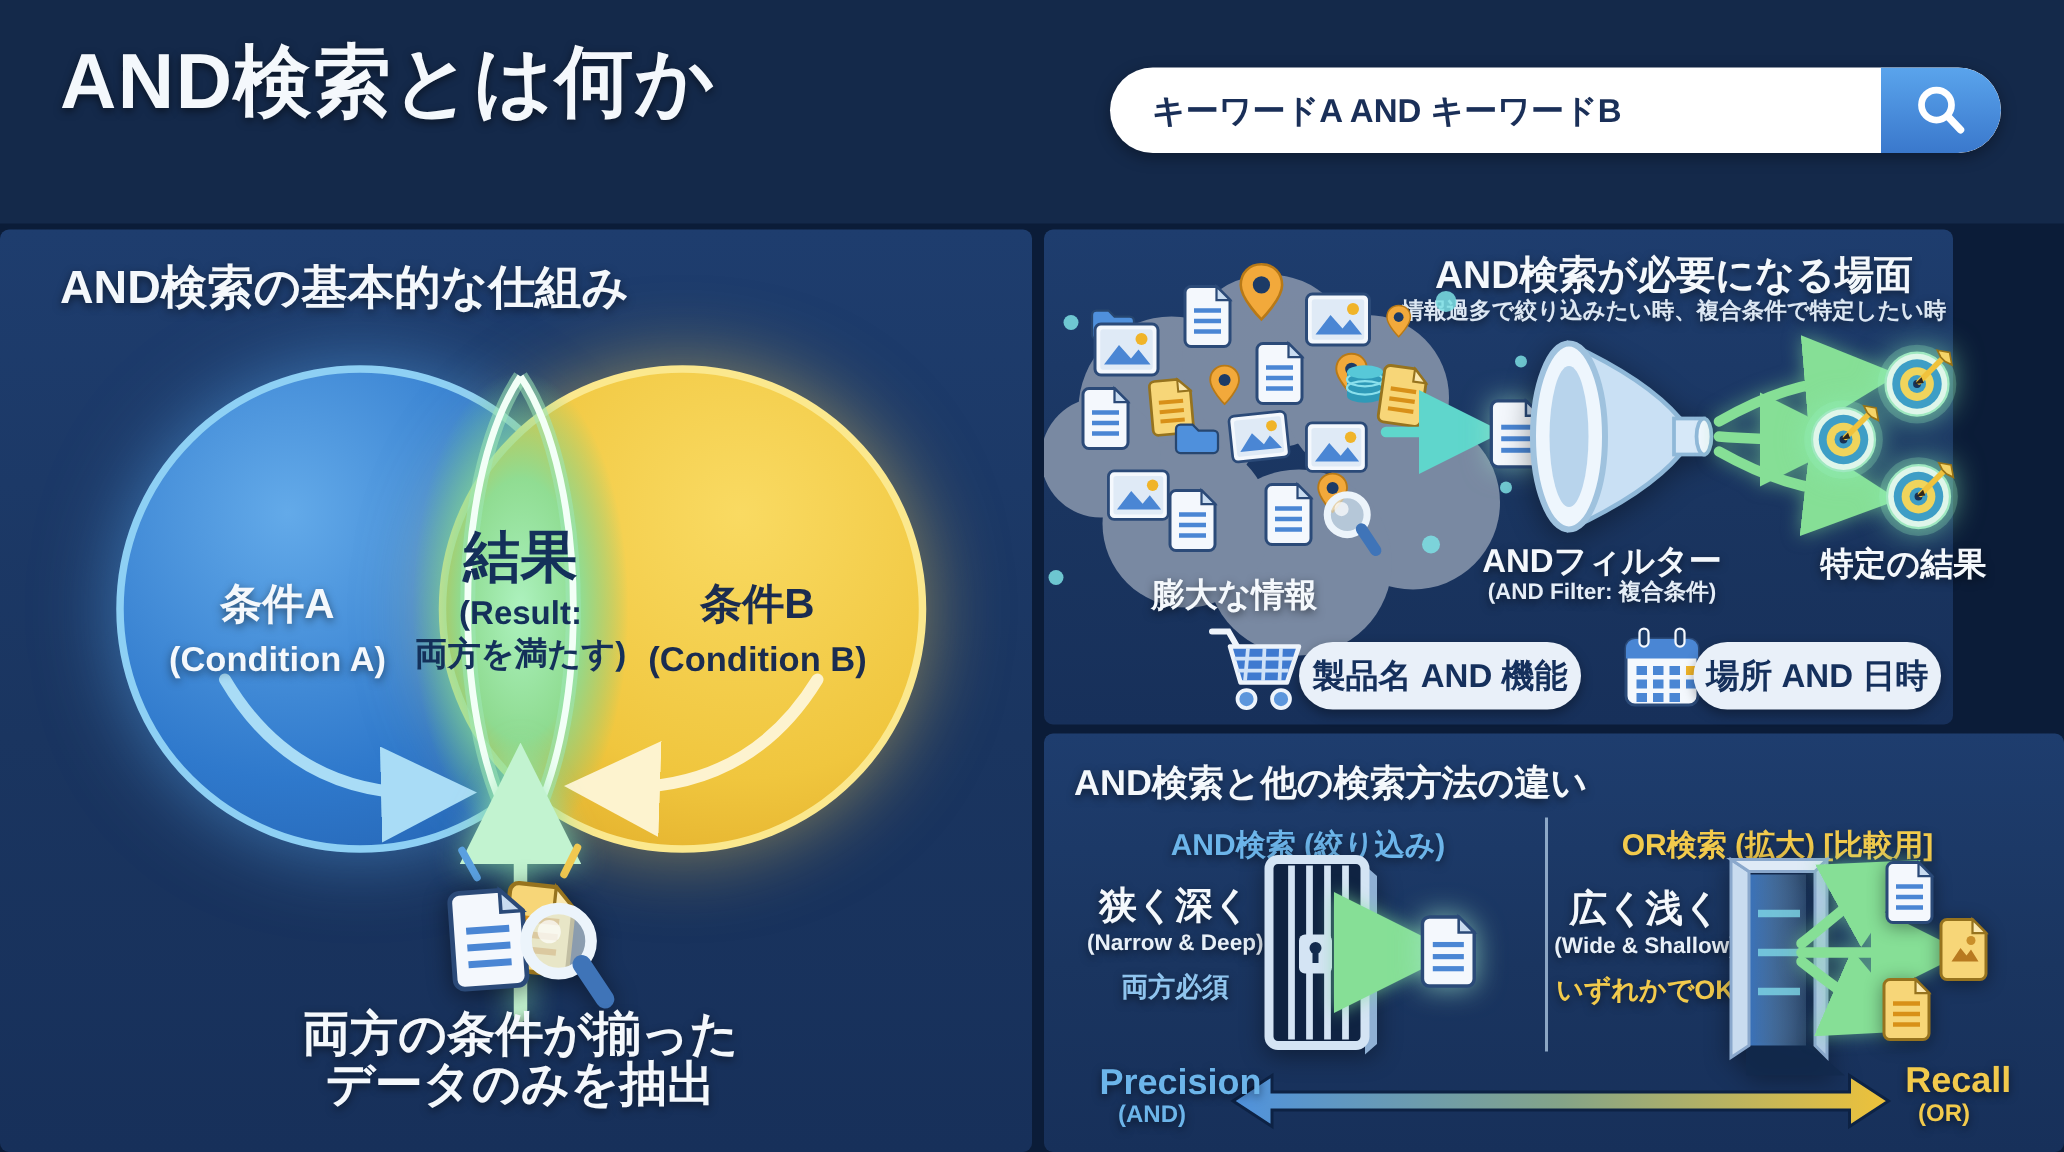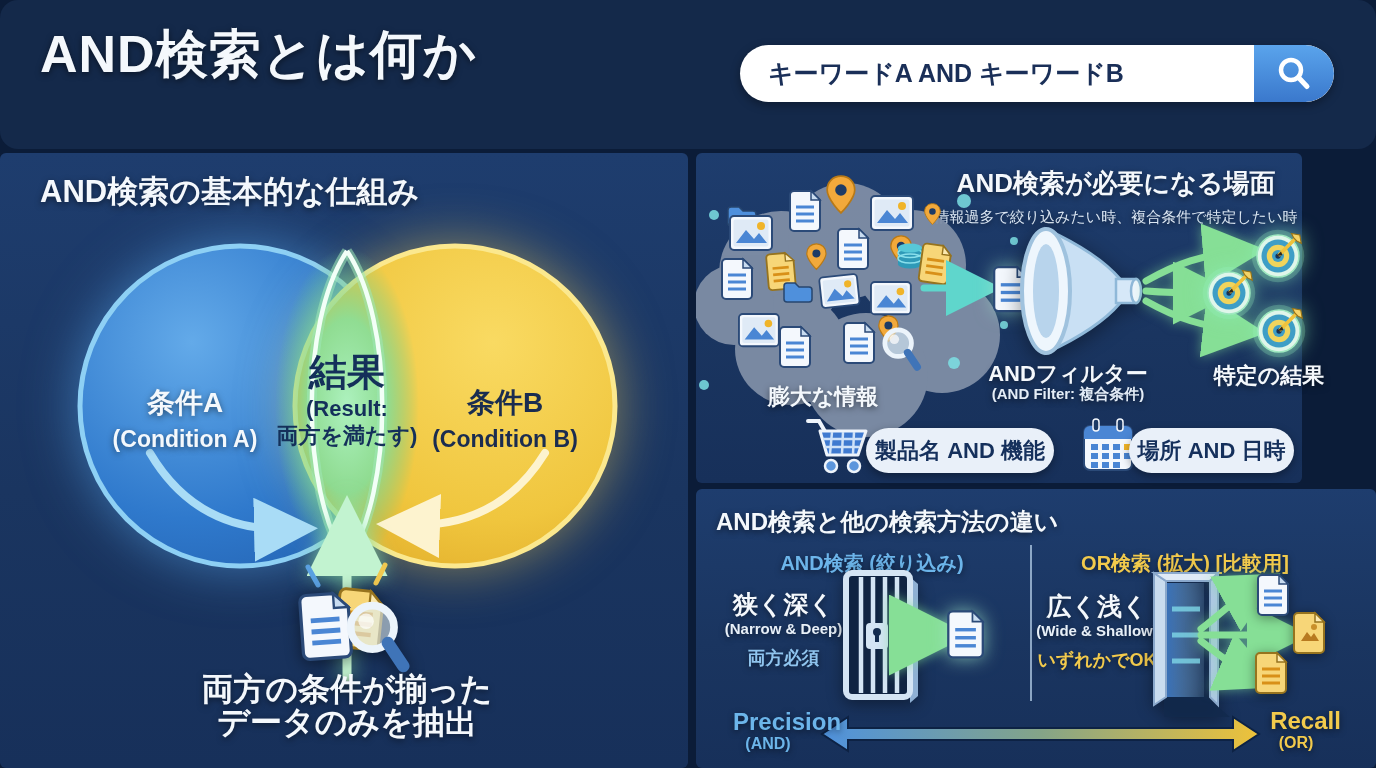--- a/index.html
+++ b/index.html
@@ -3,40 +3,40 @@
 <meta charset="utf-8">
 <style>
   html,body{margin:0;padding:0;background:#0b1c38;}
   #screen{position:relative;width:1376px;height:768px;background:#0b1c38;overflow:hidden;
     font-family:"Liberation Sans","DejaVu Sans",sans-serif;color:#f4f8fc;}
   .panel{position:absolute;background:linear-gradient(180deg,#1e3d6e 0%,#1a3560 55%,#17305a 100%);border-radius:6px;}
   .abs{position:absolute;}
   .ts{text-shadow:0 2px 6px rgba(0,0,0,.5);}
   .ctr{text-align:center;}
   
-  #header{position:absolute;left:0;top:0;width:1376px;height:149px;background:#14294a;border-radius:18px;}
+  #header{position:absolute;left:0;top:0;width:1376px;height:149px;background:#14294a;}
   #page-title{position:absolute;left:40px;top:20px;font-size:52px;font-weight:800;letter-spacing:1px;}
   #page-subtitle{position:absolute;left:42px;top:98px;font-size:23px;font-weight:700;color:#e9eef5;}
   #search-bar{position:absolute;left:740px;top:45px;width:594px;height:57px;background:#ffffff;border-radius:29px;
     display:flex;align-items:center;box-shadow:0 3px 10px rgba(0,0,0,.35);overflow:hidden;}
   #search-input{flex:1;border:none;outline:none;background:transparent;padding:0 10px 0 28px;
-    font-family:"Liberation Sans","DejaVu Sans",sans-serif;font-size:25px;font-weight:700;color:#1a2f58;}
+    font-family:"Liberation Sans","DejaVu Sans",sans-serif;font-size:22px;font-weight:700;color:#1a2f58;}
   #search-button{width:80px;height:57px;border:none;cursor:pointer;border-radius:0 29px 29px 0;
     background:linear-gradient(180deg,#5aa4ec,#3a78cc);display:flex;align-items:center;justify-content:center;}
   
   #venn-panel{left:0;top:153px;width:688px;height:615px;}
   #venn-title{left:40px;top:18px;font-size:31px;font-weight:800;}
   .venn-label-a,.venn-label-b{width:210px;}
   .venn-big{font-size:28px;font-weight:800;line-height:44px;}
   .venn-sub{font-size:23px;font-weight:700;line-height:28px;}
   #venn-caption{left:160px;top:520px;width:374px;font-size:32px;font-weight:700;line-height:33px;}
   
   #scenes-panel{left:696px;top:153px;width:606px;height:330px;}
   #scenes-title{left:250px;top:13px;width:340px;font-size:26px;font-weight:800;}
-  #scenes-subtitle{left:235px;top:55px;width:370px;font-size:15px;font-weight:400;color:#dce7f3;}
+  #scenes-subtitle{left:235px;top:45px;width:370px;font-size:15px;font-weight:700;color:#dce7f3;}
   .flow-label{font-size:22px;font-weight:800;}
   .flow-sublabel{font-size:15px;font-weight:700;color:#e4edf7;}
   .example-pill{position:absolute;height:45px;background:#e9f0f9;border-radius:23px;display:flex;align-items:center;
     justify-content:center;font-size:22px;font-weight:800;color:#15305c;box-shadow:0 3px 8px rgba(0,0,0,.35);}
   
   #compare-panel{left:696px;top:489px;width:680px;height:279px;}
   #compare-title{left:20px;top:17px;font-size:24px;font-weight:800;}
   .col-heading{position:absolute;top:61px;width:270px;text-align:center;font-size:20px;font-weight:800;}
   .col-line1{font-size:25px;font-weight:800;line-height:30px;}
   .col-line2{font-size:15px;font-weight:700;line-height:20px;color:#e8f0f8;}

